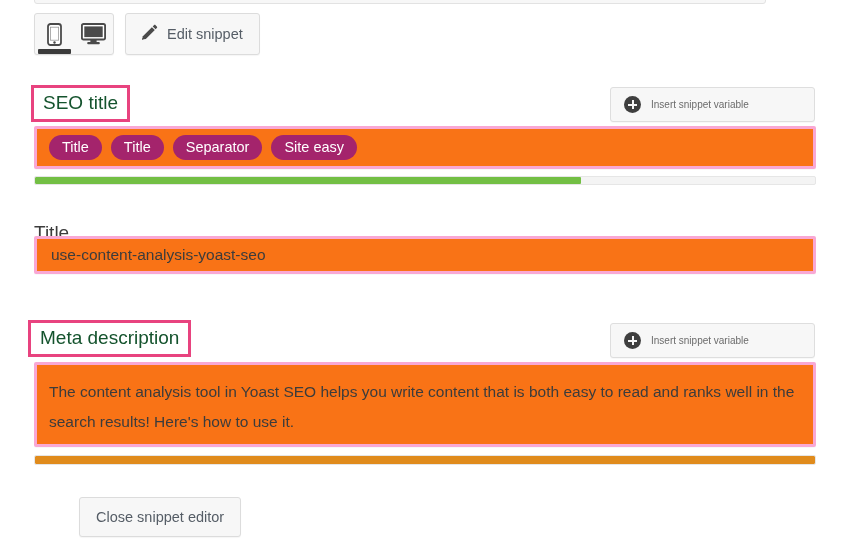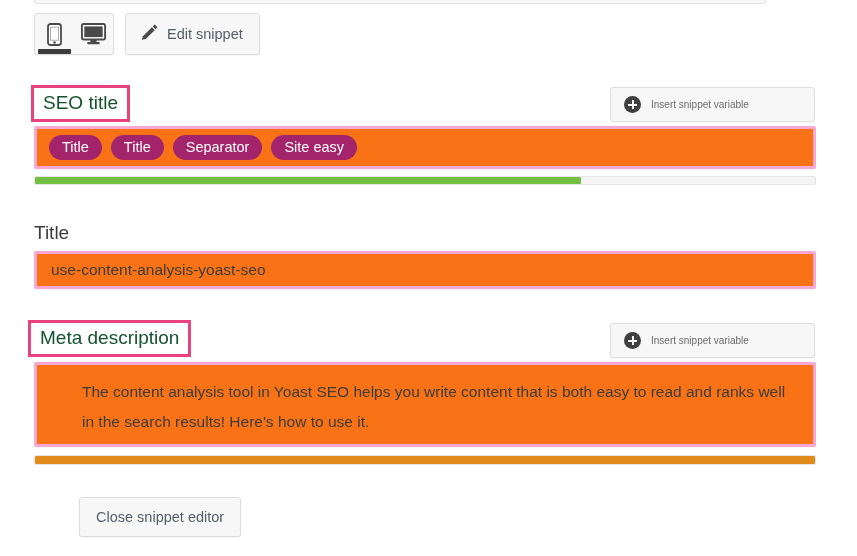--- a/index.html
+++ b/index.html
@@ -175,21 +175,20 @@
     font-size: 15.5px;
   }
   .meta-text {
     position: absolute;
     left: 12px;
     right: 14px;
     top: 12px;
     color: #3c3c3c;
     font-size: 15.5px;
     line-height: 1.95;
-    margin-left: 33px;
   }
 
   
   .bar-track {
     position: absolute;
     background: #f4f4f4;
     border: 1px solid #e6e6e6;
     border-radius: 2px;
     overflow: hidden;
   }
@@ -274,21 +273,21 @@
       <span class="pill">Site easy</span>
     </div>
   </div>
 
   <div class="bar-track" style="left:34px; top:176px; width:782px; height:9px;">
     <div class="bar-fill" id="title-bar" style="width: 70%; background: rgb(115, 191, 68);"></div>
   </div>
 
   <div class="plain-label" style="left:34px; top:222px;">Title</div>
 
-  <div class="field-box" style="left:34px; top:251px; width:782px; height:38px;">
+  <div class="field-box" style="left:34px; top:236px; width:782px; height:38px;">
     <span class="slug-text">use-content-analysis-yoast-seo</span>
   </div>
 
   <div class="hl-label" style="left:28px; top:320px;">Meta description</div>
 
   <button class="insert-btn" style="left:610px; top:323px; width:205px;">
     <span class="plus-circle"></span>
     <span>Insert snippet variable</span>
   </button>
 

